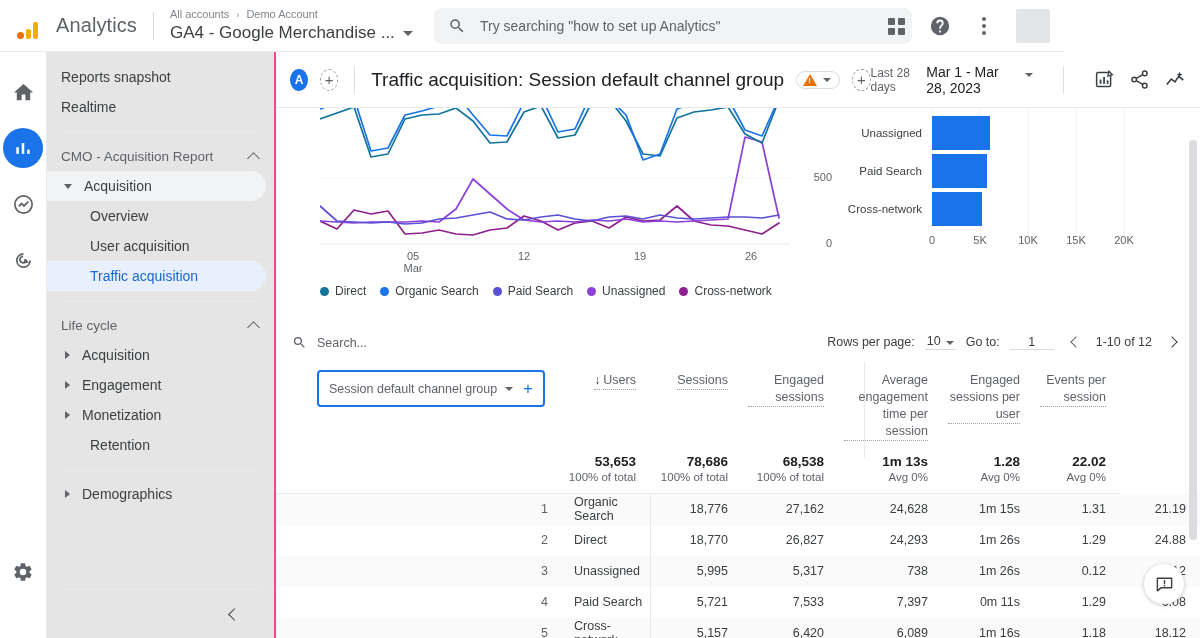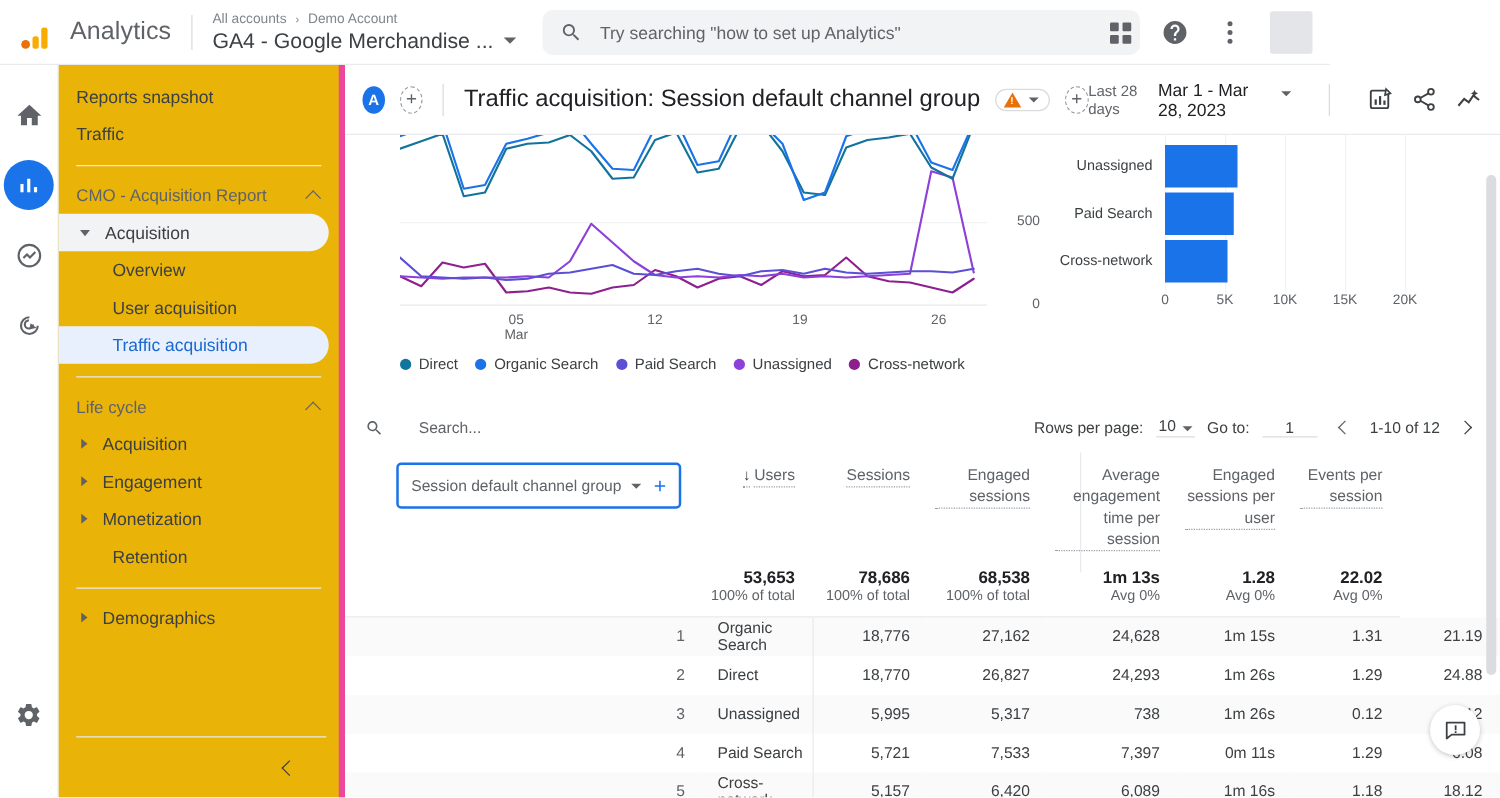--- a/index.html
+++ b/index.html
@@ -58,21 +58,21 @@
     display: flex; flex-direction: column; align-items: center; padding-top: 20px;
   }
   .rail-btn { width: 40px; height: 40px; display: flex; align-items: center; justify-content: center;
               margin-bottom: 16px; cursor: pointer; border-radius: 50%; }
   .rail-btn.active { background: #1a73e8; }
   .rail-gear { position: absolute; bottom: 30px; left: 50%; transform: translateX(-50%); }
 
   
   .nav {
     position: absolute; left: 47px; top: 52px; width: 229px; height: 586px;
-    background: #eab308; border-right: 5px solid #ec4899; padding-top: 10px;
+    background: #e5e5e5; border-right: 2px solid #ec4899; padding-top: 10px;
     font-size: 14px;
   }
   .nav-item {
     height: 30px; display: flex; align-items: center; padding-left: 14px;
     color: #3c4043; border-radius: 0 20px 20px 0; margin-right: 8px; cursor: pointer;
   }
   .nav-item.top { padding-left: 14px; }
   .nav-sep { height: 1px; background: #e8eaed; margin: 10px 14px 8px 14px; }
   .nav-group {
     height: 30px; display: flex; align-items: center; justify-content: space-between;
@@ -141,21 +141,21 @@
   .bar-row { position: absolute; height: 34px; display: flex; align-items: center; }
   .bar-name { position: absolute; right: 100%; margin-right: 10px; font-size: 11.5px; color: #3c4043; white-space: nowrap; }
   .bar-fill { background: #1a73e8; height: 34px; }
   .bx-axis { position: absolute; left: 86px; top: 126px; width: 222px; }
   .bx-tick { position: absolute; font-size: 11px; color: #5f6368; transform: translateX(-50%); }
   .gridline { position: absolute; top: 0; width: 1px; background: #f1f3f4; }
 
   
   .tbl-controls { position: absolute; left: 0; top: 214px; width: 924px; height: 40px;
                   display: flex; align-items: center; padding: 0 16px; }
-  .tsearch { display: flex; align-items: center; gap: 28px; }
+  .tsearch { display: flex; align-items: flex-end; gap: 10px; }
   .tsearch input { border: 0; outline: none; font-size: 12.5px; color: #3c4043; width: 180px;
                    font-family: "Liberation Sans", sans-serif; background: transparent; }
   .tsearch input::placeholder { color: #5f6368; }
   .pager { margin-left: auto; display: flex; align-items: center; gap: 10px; font-size: 12.5px; color: #3c4043; }
   .rpp-select { display: flex; align-items: baseline; gap: 5px; border-bottom: 1px solid #dadce0; padding: 0 2px 1px 2px; cursor: pointer; }
   .goto-in { width: 44px; border: 0; border-bottom: 1px solid #dadce0; text-align: center; outline: none;
              font-size: 12.5px; color: #3c4043; font-family: "Liberation Sans", sans-serif; background: transparent; }
   .pg-arrow { width: 22px; height: 22px; display: flex; align-items: center; justify-content: center; cursor: pointer; }
   .ch-l { width: 8px; height: 8px; border-left: 1.6px solid #5f6368; border-bottom: 1.6px solid #5f6368; transform: rotate(45deg); margin-left: 3px; }
   .ch-r { width: 8px; height: 8px; border-right: 1.6px solid #3c4043; border-top: 1.6px solid #3c4043; transform: rotate(45deg); margin-right: 3px; }
@@ -277,21 +277,21 @@
         <path fill="#5f6368" d="M19.14 12.94a7.07 7.07 0 0 0 0-1.88l2.03-1.58a.5.5 0 0 0 .12-.63l-1.92-3.32a.5.5 0 0 0-.6-.22l-2.39.96a7.1 7.1 0 0 0-1.63-.94l-.36-2.54a.5.5 0 0 0-.5-.42h-3.84a.5.5 0 0 0-.5.42l-.36 2.54c-.59.24-1.13.56-1.63.94l-2.39-.96a.5.5 0 0 0-.6.22L2.65 8.85a.5.5 0 0 0 .12.63l2.03 1.58a7.07 7.07 0 0 0 0 1.88l-2.03 1.58a.5.5 0 0 0-.12.63l1.92 3.32c.13.22.39.3.6.22l2.39-.96c.5.38 1.04.7 1.63.94l.36 2.54c.04.24.25.42.5.42h3.84c.25 0 .46-.18.5-.42l.36-2.54c.59-.24 1.13-.56 1.63-.94l2.39.96c.22.08.47 0 .6-.22l1.92-3.32a.5.5 0 0 0-.12-.63l-2.03-1.58zM12 15.6A3.6 3.6 0 1 1 12 8.4a3.6 3.6 0 0 1 0 7.2z"></path>
       </svg>
     </div>
   </div>
 
   <div class="nav">
     <div class="nav-item top">
       <span>Reports snapshot</span>
     </div>
     <div class="nav-item top">
-      <span>Traffic</span>
+      <span>Realtime</span>
     </div>
 
     <div class="nav-sep"></div>
 
     <div class="nav-group">
       <span>CMO - Acquisition Report</span>
       <span class="chev-up"></span>
     </div>
     <div class="nav-sub sel-grey">
       <span class="tri-down"></span>

